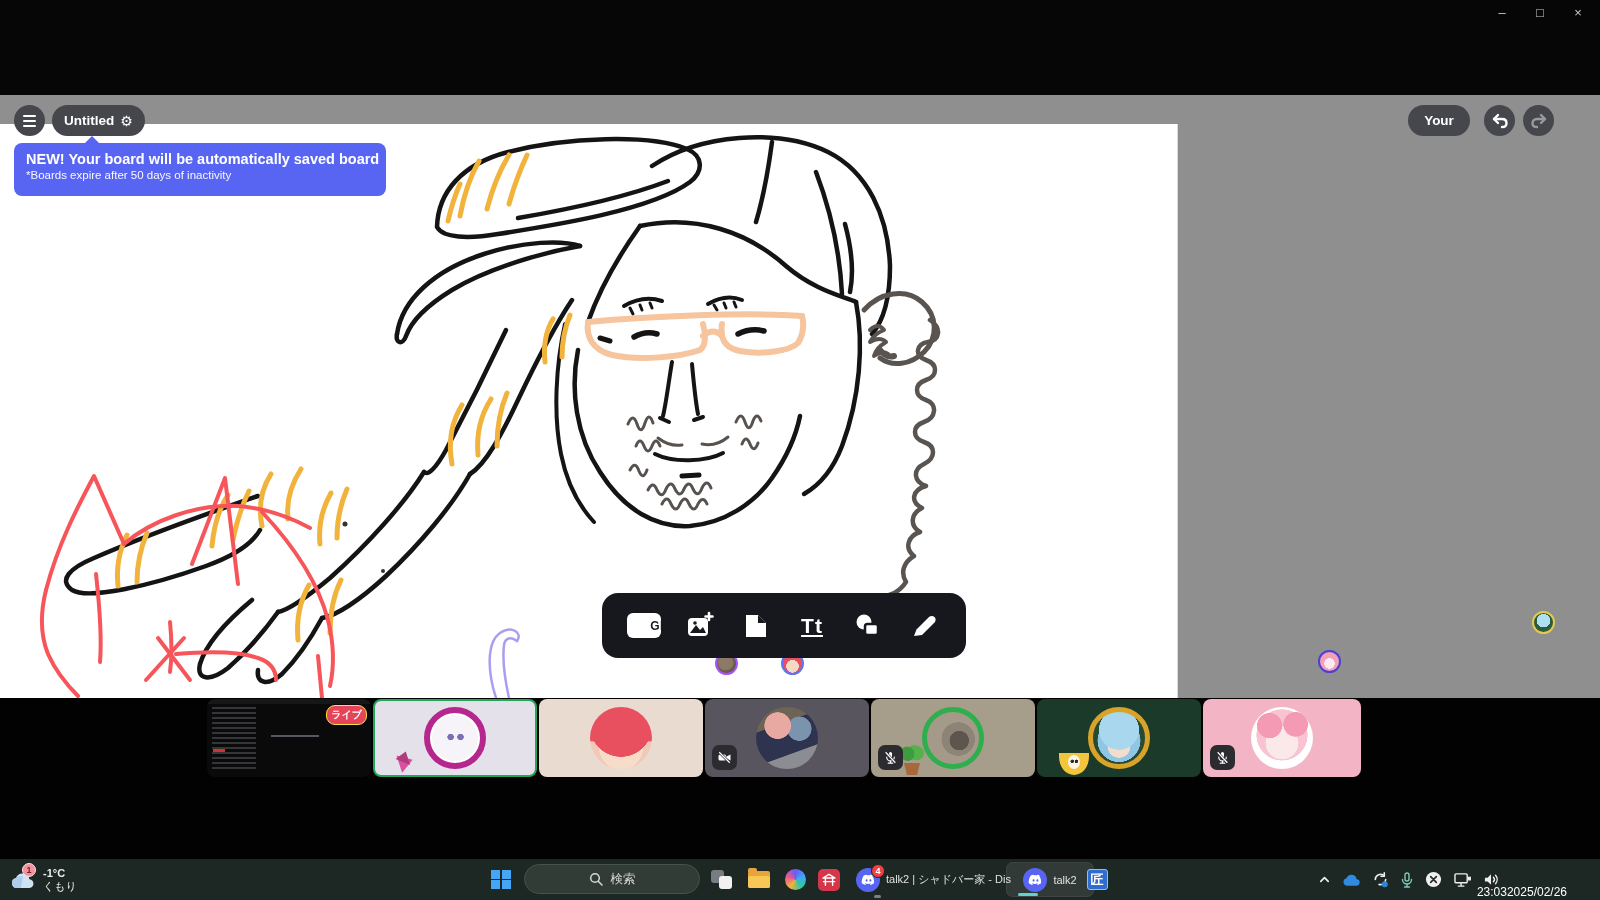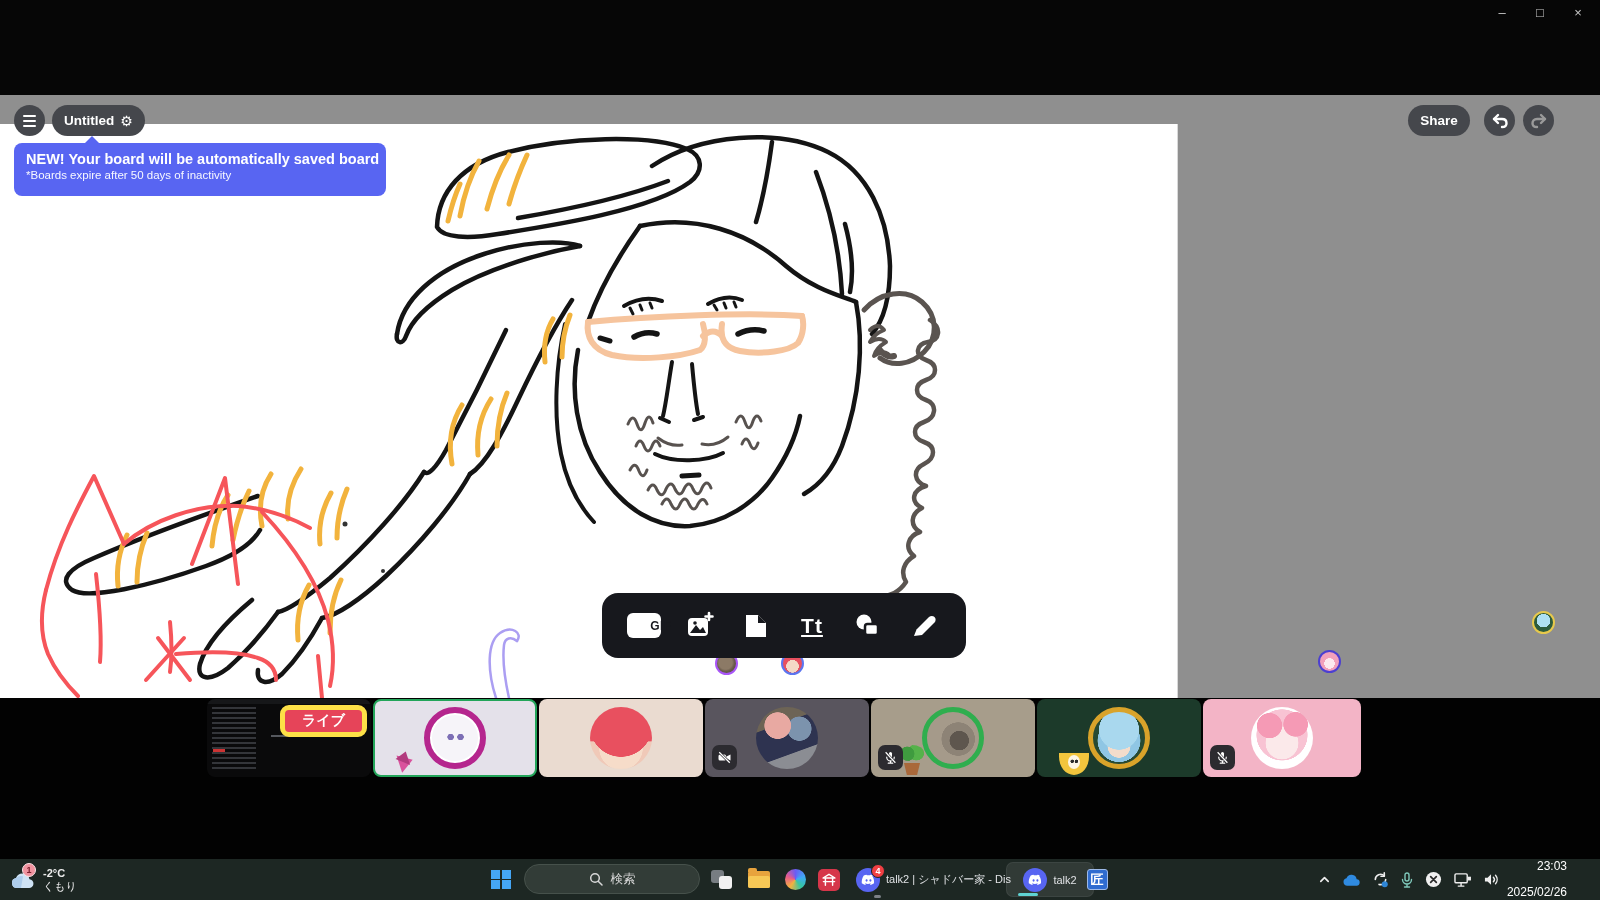--- a/index.html
+++ b/index.html
@@ -63,22 +63,22 @@
   .avatar { position:absolute; left:50%; top:50%; transform:translate(-50%,-50%); width:62px; height:62px; border-radius:50%; }
   .mute-badge { position:absolute; left:7px; bottom:7px; width:25px; height:25px; border-radius:7px; background:#2c2b30;
     display:flex; align-items:center; justify-content:center; }
 
   .t-share { left:207px; background:#0a0a0b; }
   .ss-top { position:absolute; left:0; top:0; width:100%; height:5px; background:#161719; }
   .ss-side { position:absolute; left:5px; top:8px; width:44px; height:64px;
     background:repeating-linear-gradient(to bottom,#3b3d42 0 2px,transparent 2px 5px); opacity:.85; }
   .ss-red { position:absolute; left:6px; top:50px; width:12px; height:3px; background:#c33; }
   .ss-mid { position:absolute; left:64px; top:36px; width:48px; height:2px; background:#55585e; }
-  .live-badge { position:absolute; right:4px; top:6px; background:#e64459; color:#fff; font-size:14px; font-weight:bold;
-    padding:2px 17px; border-radius:9px; border:5px solid #fde047; }
+  .live-badge { position:absolute; right:4px; top:6px; background:#e64459; color:#fff; font-size:10px; font-weight:bold;
+    padding:2px 4px; border-radius:9px; border:1px solid #fde047; }
 
   .t-2 { left:373px; background:#e4e1ea; }
   .a-2 { background:#f6f4f9; border:6px solid #b5268e; box-shadow:inset 0 0 0 2px #fff; }
   .a-2:after { content:""; position:absolute; left:14px; top:18px; width:22px; height:12px; border-radius:50%;
     background:radial-gradient(circle at 30% 50%, #7d6fb5 3px, transparent 3.5px), radial-gradient(circle at 75% 50%, #7d6fb5 3px, transparent 3.5px); }
   .origami { position:absolute; left:24px; bottom:4px; width:0; height:0; border-left:14px solid #d9519c;
     border-top:9px solid transparent; border-bottom:9px solid transparent; transform:rotate(-18deg); }
   .origami:after { content:""; position:absolute; left:-16px; top:-10px; width:0; height:0;
     border-right:12px solid #b23a7e; border-top:4px solid transparent; border-bottom:10px solid transparent; }
 
@@ -152,21 +152,21 @@
   .d-label { color:#dfe1e4; font-size:11px; white-space:nowrap; }
   .d1-dash { position:absolute; left:22px; bottom:2px; width:7px; height:3px; border-radius:2px; background:#7b8085; }
   .d2 { left:1006px; width:88px; height:35px; top:3px; background:rgba(255,255,255,.09); border:1px solid rgba(255,255,255,.06);
     border-radius:7px; gap:6px; }
   .d2-underline { position:absolute; left:11px; bottom:0px; width:20px; height:3px; border-radius:2px; background:#5fd3d3; }
   .takumi { left:1083px; width:28px; }
   .takumi-box { width:21px; height:21px; background:#2f6cd0; border:1px solid #9db9e8; border-radius:3px; color:#fff;
     font-size:13px; font-weight:bold; display:flex; align-items:center; justify-content:center; }
   .tray { position:absolute; right:100px; top:0; height:41px; display:flex; align-items:center; gap:11px; }
   .tray .ti { display:flex; align-items:center; justify-content:center; cursor:pointer; }
-  .clock { position:absolute; right:33px; top:0; height:41px; display:flex; flex-direction:column; justify-content:space-between;
+  .clock { position:absolute; right:33px; top:0; height:41px; display:flex; justify-content:space-between;
     align-items:flex-end; color:#fff; font-size:12px; line-height:1.25; cursor:pointer; }
 </style>
 </head>
 <body>
 
 <div id="screen">
 
   <div class="titlebar">
     <div class="win-controls">
       <span>–</span>
@@ -288,21 +288,21 @@
   <button class="title-pill">
     <span>Untitled</span>
     <span class="gear">⚙</span>
   </button>
   <div class="notif">
     <div class="notif-arrow"></div>
     <div class="l1"><b>NEW!</b>
       <span>Your board will be automatically saved board</span></div>
     <div class="l2">*Boards expire after 50 days of inactivity</div>
   </div>
-  <button class="share-btn">Share</button>
+  <button class="share-btn">Your</button>
   <button class="undo-btn">
     <svg width="18" height="18" viewBox="0 0 18 18" fill="none">
       <path d="M7,3 L3,7 L7,11" stroke="#fff" stroke-width="2.4" stroke-linecap="round" stroke-linejoin="round"></path>
       <path d="M3,7 H11 C14,7 15.5,9 15.5,11.2 C15.5,13.5 14,15 11,15" stroke="#fff" stroke-width="2.4" stroke-linecap="round" fill="none"></path>
     </svg>
   </button>
   <button class="redo-btn">
     <svg width="18" height="18" viewBox="0 0 18 18" fill="none">
       <path d="M11,3 L15,7 L11,11" stroke="#9a9a9a" stroke-width="2.4" stroke-linecap="round" stroke-linejoin="round"></path>
       <path d="M15,7 H7 C4,7 2.5,9 2.5,11.2 C2.5,13.5 4,15 7,15" stroke="#9a9a9a" stroke-width="2.4" stroke-linecap="round" fill="none"></path>
@@ -413,21 +413,21 @@
   </div>
 
   <div class="taskbar">
     <div class="tb-item weather">
       <span class="weather-badge">1</span>
       <svg width="26" height="20" viewBox="0 0 26 20">
         <path d="M7,18 a5,5 0 0 1 -1,-9.9 a7,7 0 0 1 13.5,1.2 a4.3,4.3 0 0 1 -0.8,8.7 Z" fill="#cfe3f5"></path>
         <path d="M7,18 a5,5 0 0 1 -1,-9.9 a7,7 0 0 1 7,-1.9 l-2,11.8 Z" fill="#aecdec"></path>
       </svg>
       <span class="weather-text">
-        <span class="t">-2°C</span>
+        <span class="t">-1°C</span>
         <span>くもり</span>
       </span>
     </div>
 
     <div class="tb-item start">
       <span class="win-logo">
           <i></i>
           <i></i>
           <i></i>
           <i></i>

